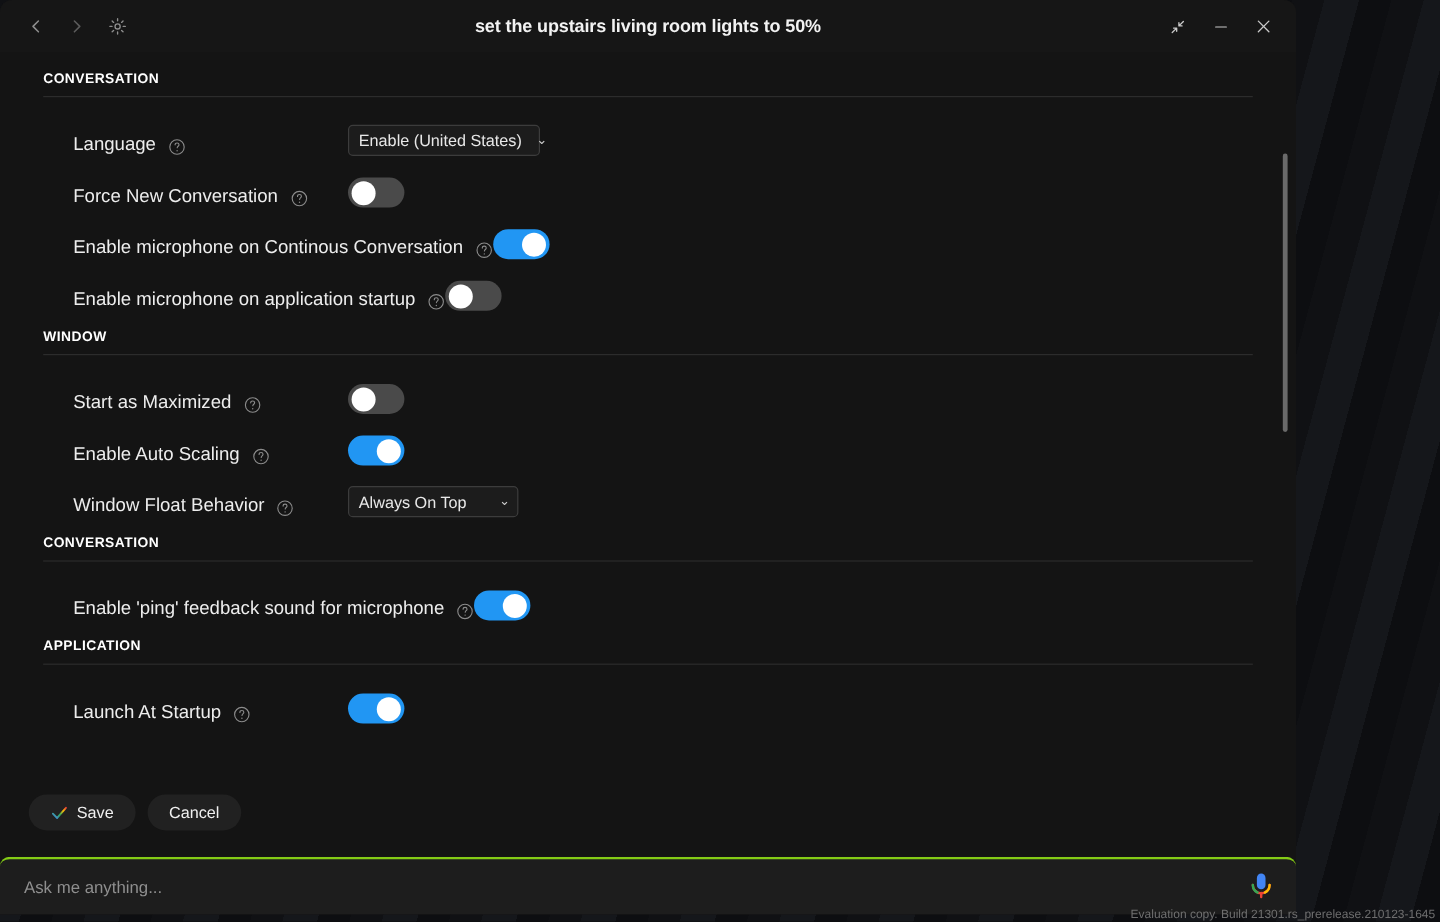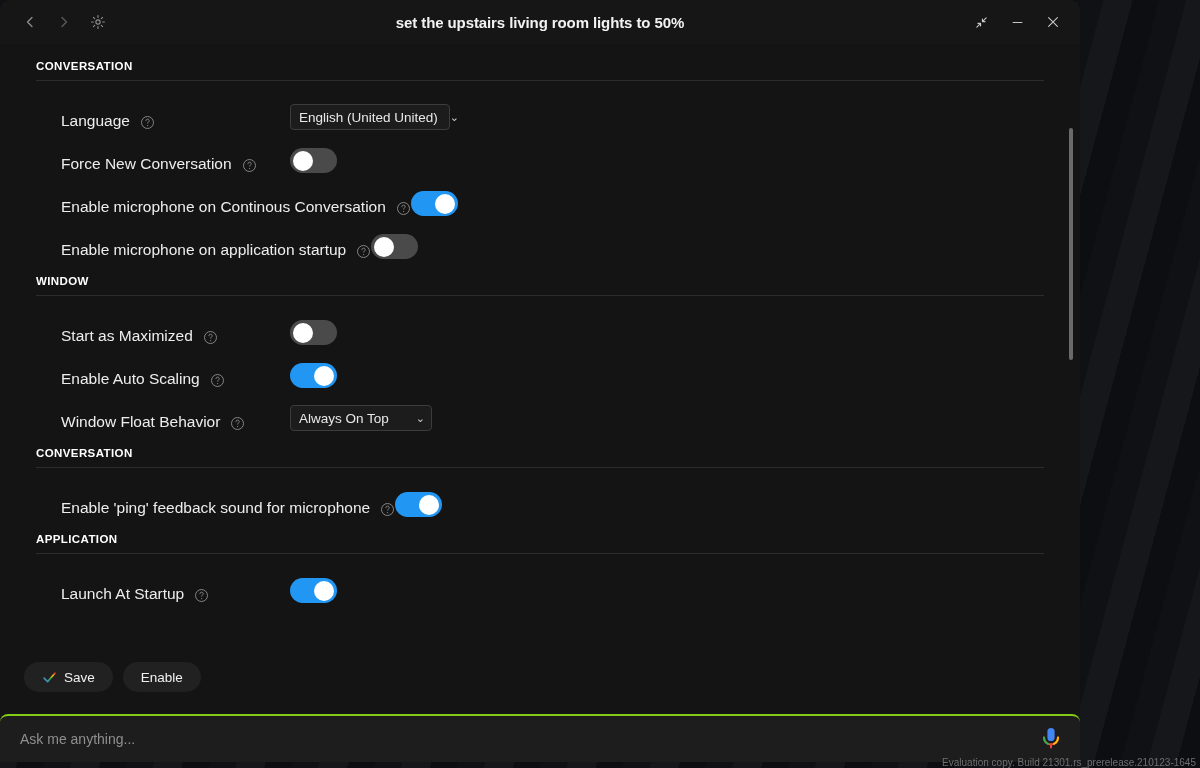--- a/index.html
+++ b/index.html
@@ -306,21 +306,21 @@
           <span class="row-label">Language</span>
           <span class="help-icon">
             <svg width="15" height="15" viewBox="0 0 16 16" fill="none" stroke="currentColor" stroke-width="1">
               <circle cx="8" cy="8" r="6.4"></circle>
               <path d="M6.3 6.1c0-1 .8-1.7 1.8-1.7s1.7.7 1.7 1.6c0 1.3-1.6 1.4-1.6 2.7" stroke-linecap="round"></path>
               <circle cx="8.1" cy="11.3" r="0.62" fill="currentColor" stroke="none"></circle>
             </svg>
           </span>
           <div class="control-slot">
             <div class="select-box select-lang">
-              <span>English (United United)</span>
+              <span>Enable (United States)</span>
               <span class="sel-caret">⌄</span>
             </div>
           </div>
         </div>
         <div class="row">
           <span class="row-label">Force New Conversation</span>
           <span class="help-icon">
             <svg width="15" height="15" viewBox="0 0 16 16" fill="none" stroke="currentColor" stroke-width="1">
               <circle cx="8" cy="8" r="6.4"></circle>
               <path d="M6.3 6.1c0-1 .8-1.7 1.8-1.7s1.7.7 1.7 1.6c0 1.3-1.6 1.4-1.6 2.7" stroke-linecap="round"></path>
@@ -461,21 +461,21 @@
             <stop offset="45%" stop-color="#34a853"></stop>
             <stop offset="75%" stop-color="#fbbc05"></stop>
             <stop offset="100%" stop-color="#ea4335"></stop>
           </linearGradient>
         </defs>
         <path d="M2.2 8.6 L6 12.4 L13.8 3.4" stroke="url(#chkgrad)" stroke-width="1.7" stroke-linecap="round" stroke-linejoin="round"></path>
       </svg>
       <span>Save</span>
     </div>
     <div class="btn">
-      <span>Enable</span>
+      <span>Cancel</span>
     </div>
   </div>
 
   <div id="prompt-bar">
     <input id="prompt-input" type="text" placeholder="Ask me anything..." style="">
     <div id="mic-button">
       <svg width="22" height="26" viewBox="0 0 22 26" fill="none">
         <rect x="7.4" y="2" width="7.2" height="13" rx="3.6" fill="#4285f4"></rect>
         <path d="M4 11.5 a7 7 0 0 0 14 0" stroke="#ea4335" stroke-width="2" stroke-linecap="round" fill="none"></path>
         <path d="M4 11.5 a7 7 0 0 0 4 6.3" stroke="#34a853" stroke-width="2" stroke-linecap="round" fill="none"></path>

